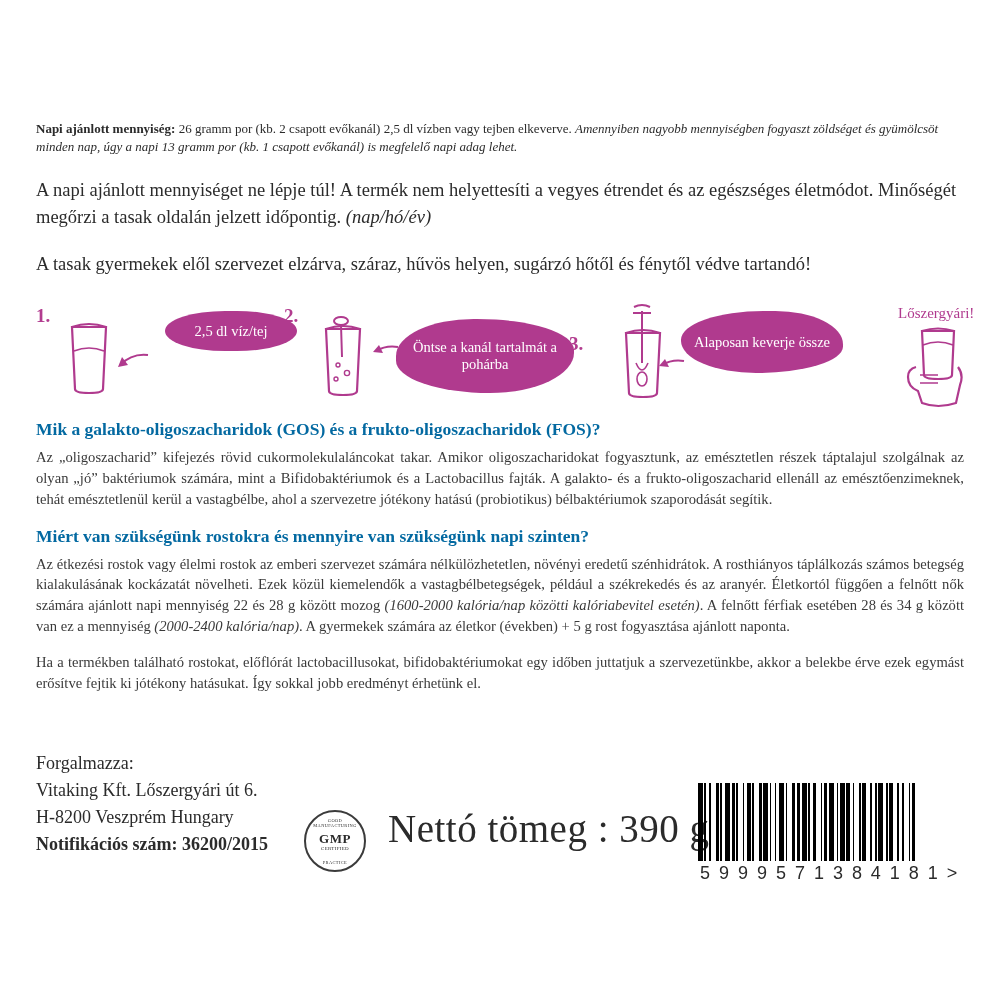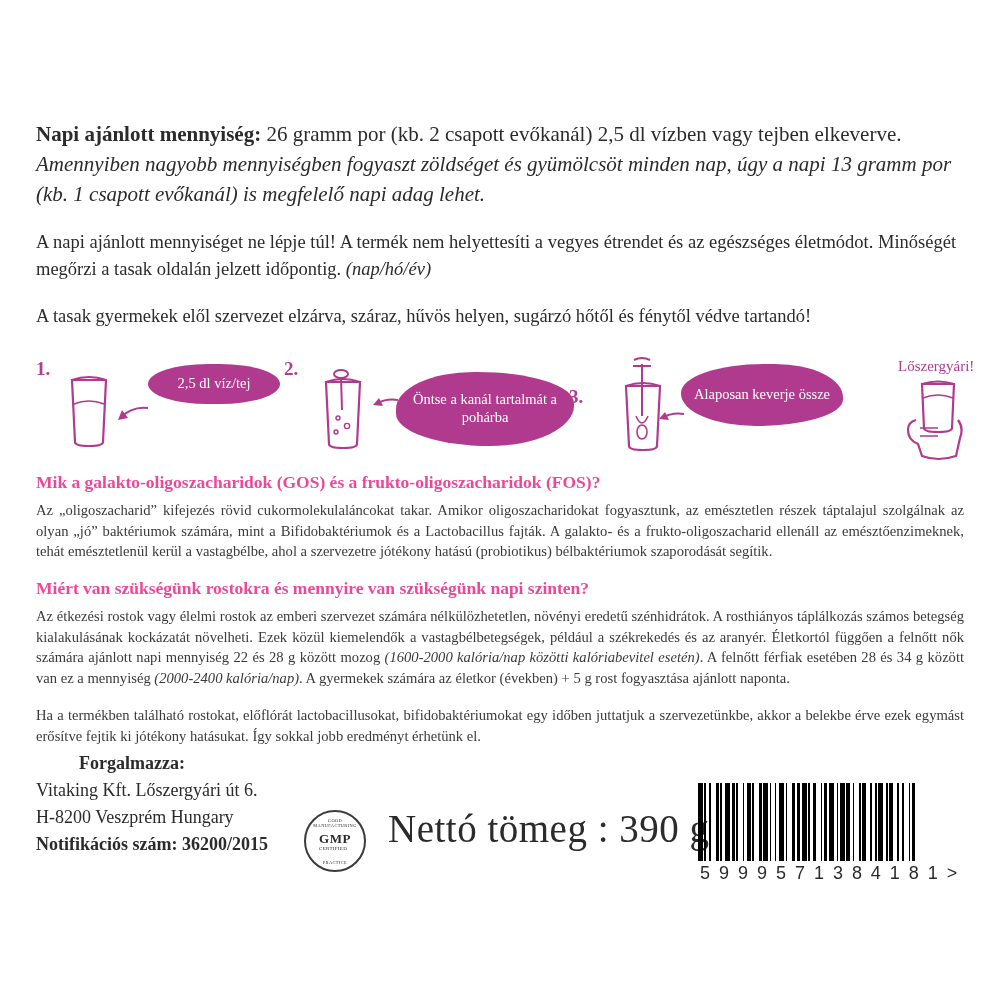--- a/index.html
+++ b/index.html
@@ -17,21 +17,21 @@
   .page {
     position: relative;
     width: 1000px;
     height: 1000px;
     box-sizing: border-box;
     padding: 120px 36px 0 36px;
   }
 
   
   .dosage {
-    font-size: 21px;
+    font-size: 13px;
     line-height: 1.42;
     margin: 0 0 20px 0;
   }
   .dosage .bold { font-weight: bold; }
   .dosage .ital { font-style: italic; }
 
   .para {
     font-size: 18.5px;
     line-height: 1.45;
     margin: 0 0 20px 0;
@@ -57,41 +57,41 @@
     font-family: "Liberation Serif", serif;
     font-size: 14.5px;
     line-height: 1.2;
     text-align: center;
     display: flex;
     align-items: center;
     justify-content: center;
     padding: 6px 10px;
     box-sizing: border-box;
   }
-  .b1 { left: 112px; top: 14px; width: 132px; height: 40px; border-radius: 50% / 55%; text-align: center; }
+  .b1 { left: 129px; top: 14px; width: 132px; height: 40px; border-radius: 50% / 55%; text-align: center; }
   .b2 { left: 360px; top: 22px; width: 178px; height: 74px;
         border-radius: 48% 60% 52% 58% / 55% 46% 60% 48%; }
   .b3 { left: 645px; top: 14px; width: 162px; height: 62px;
         border-radius: 55% 45% 58% 50% / 50% 58% 46% 56%; }
   .cheers {
     position: absolute;
     left: 862px; top: 8px;
     color: #b03a8e;
     font-size: 15px;
     font-family: "Liberation Serif", serif;
   }
   .glassicon { position: absolute; }
 
   
   .qa { margin: 0 0 16px 0; }
   .qa h3 {
     font-size: 17.5px;
     font-weight: bold;
     margin: 0 0 7px 0;
-    color: #ec4899;
+    color: #0369a1;
   }
   .qa p {
     font-size: 14.6px;
     line-height: 1.42;
     margin: 0;
     text-align: justify;
     color: #3a3a3a;
   }
   .qa p .ital { font-style: italic; }
 
@@ -102,42 +102,42 @@
     right: 36px;
     bottom: 120px;
     height: 130px;
   }
   .distributor {
     position: absolute;
     left: 0; top: 0;
     font-size: 18px;
     line-height: 1.5;
   }
-  .distributor .hdr { font-weight: bold; margin-left: 43px; }
+  .distributor .hdr { font-weight: normal; }
   .distributor .notif { font-weight: bold; }
 
   .gmp {
     position: absolute;
     left: 268px;
     top: 60px;
     width: 62px;
     height: 62px;
   }
   .gmp-circle {
     width: 62px; height: 62px;
     border-radius: 50%;
     border: 2px solid #3b3b3b;
     position: relative;
     box-sizing: border-box;
   }
   .gmp-inner {
     position: absolute;
     left: 50%; top: 50%;
     transform: translate(-50%,-50%);
-    text-align: left;
+    text-align: center;
     line-height: 1;
   }
   .gmp-main { font-size: 13px; font-weight: bold; letter-spacing: .5px; }
   .gmp-sub { font-size: 5px; letter-spacing: .3px; margin-top: 1px; }
   .gmp-arc-top, .gmp-arc-bot {
     position: absolute;
     left: 0; right: 0;
     text-align: center;
     font-size: 4.4px;
     letter-spacing: .4px;

